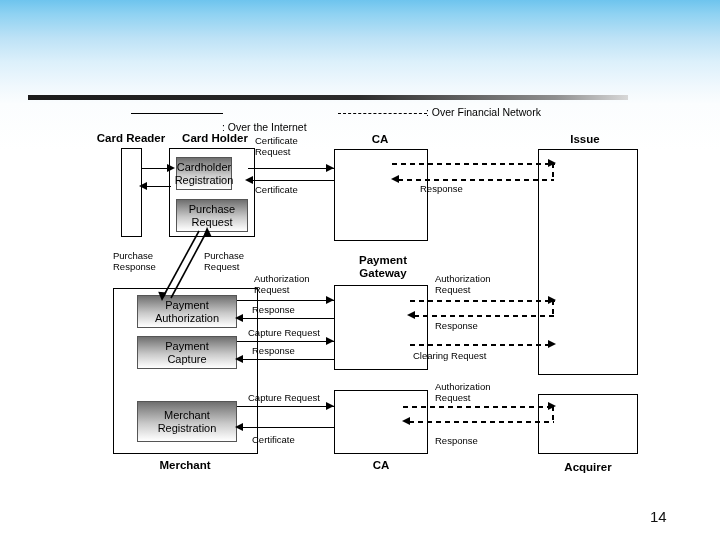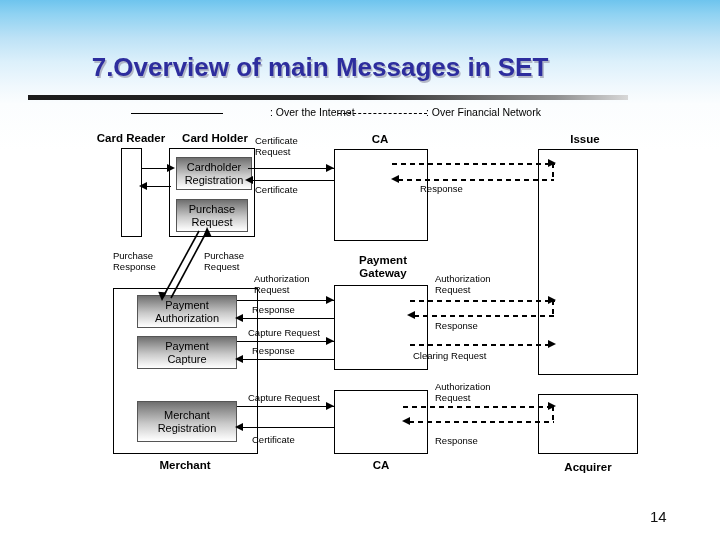--- a/index.html
+++ b/index.html
@@ -85,25 +85,24 @@
   #pagenum{
     position:absolute;left:650px;top:508px;font-size:15px;color:#111;
   }
 </style>
 </head>
 <body>
 
 <div id="slide">
 
 
-  <div id="title">7.Overview of main Messages in SET</div>
   <div id="rule"></div>
 
   <div class="legend-solid" style="left:131px;top:113px;width:92px;"></div>
-  <div class="legend-txt" style="left:222px;top:106px;margin-left:48px;">: Over the Internet</div>
+  <div class="legend-txt" style="left:222px;top:121px;">: Over the Internet</div>
 
   <div class="legend-dash" style="left:338px;top:113px;width:89px;"></div>
   <div class="legend-txt" style="left:426px;top:106px;">: Over Financial Network</div>
 
   <div class="node-label" style="left:91px;top:132px;width:80px;">Card Reader</div>
   <div class="node-label" style="left:175px;top:132px;width:80px;">Card Holder</div>
   <div class="node-label" style="left:340px;top:133px;width:80px;">CA</div>
   <div class="node-label" style="left:545px;top:133px;width:80px;">Issue</div>
 
   <div class="obox" style="left:121px;top:148px;width:21px;height:89px;"></div>
@@ -115,21 +114,21 @@
   <div class="obox" style="left:538px;top:149px;width:100px;height:226px;"></div>
 
   <div class="obox" style="left:334px;top:285px;width:94px;height:85px;"></div>
 
   <div class="obox" style="left:113px;top:288px;width:145px;height:166px;"></div>
 
   <div class="obox" style="left:334px;top:390px;width:94px;height:64px;"></div>
 
   <div class="obox" style="left:538px;top:394px;width:100px;height:60px;"></div>
 
-  <div class="pbox" style="left:176px;top:157px;width:76px;height:33px;">
+  <div class="pbox" style="left:176px;top:157px;width:56px;height:33px;">
     <span>Cardholder</span>
     <span>Registration</span>
   </div>
 
   <div class="pbox" style="left:176px;top:199px;width:72px;height:33px;">
     <span>Purchase</span>
     <span>Request</span>
   </div>
 
   <div class="pbox" style="left:137px;top:295px;width:100px;height:33px;">

